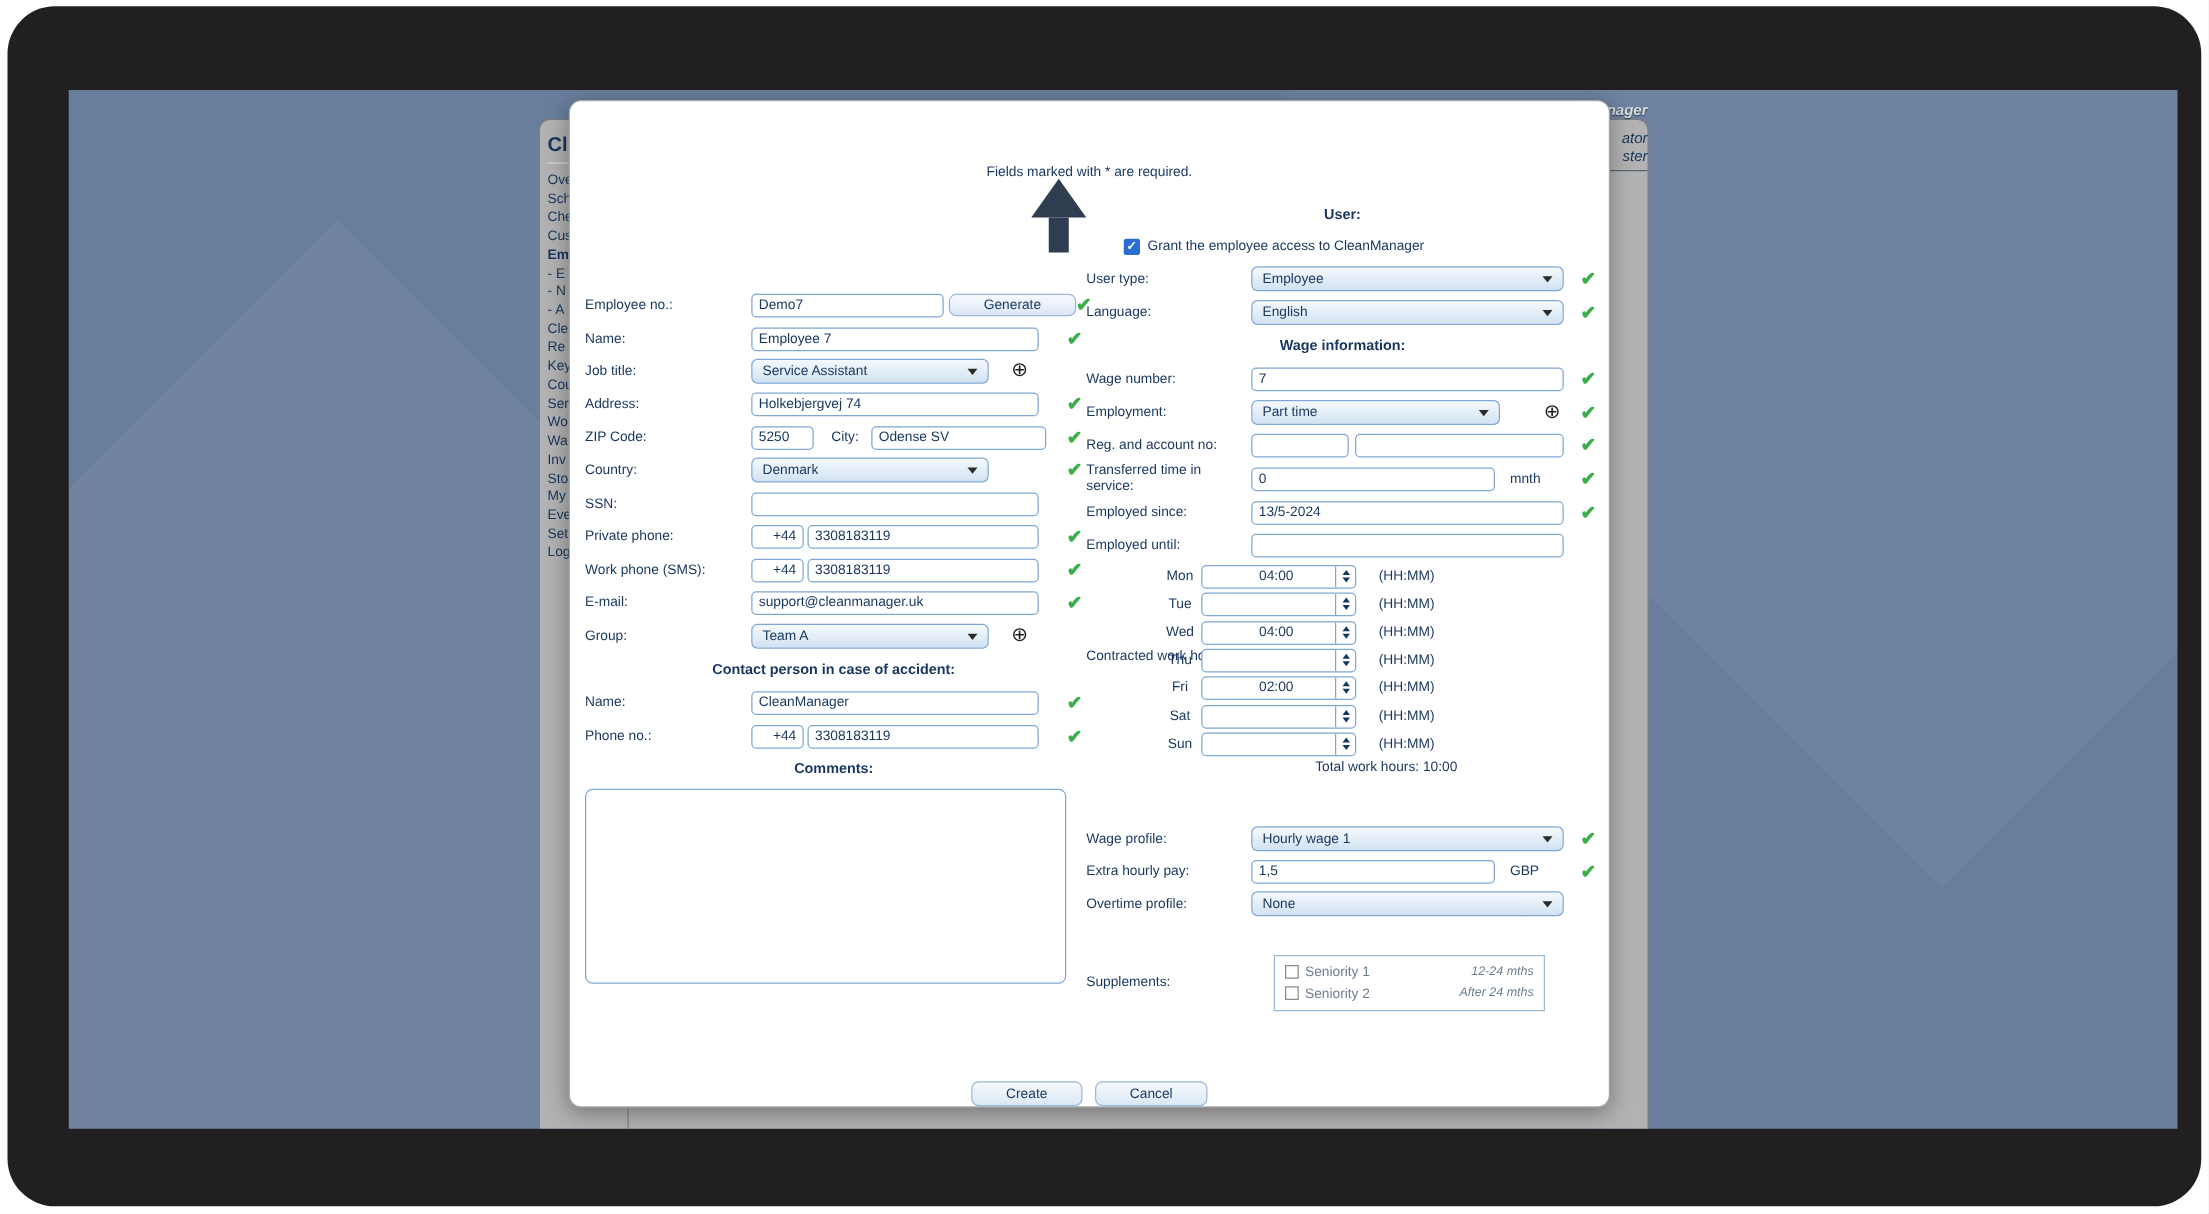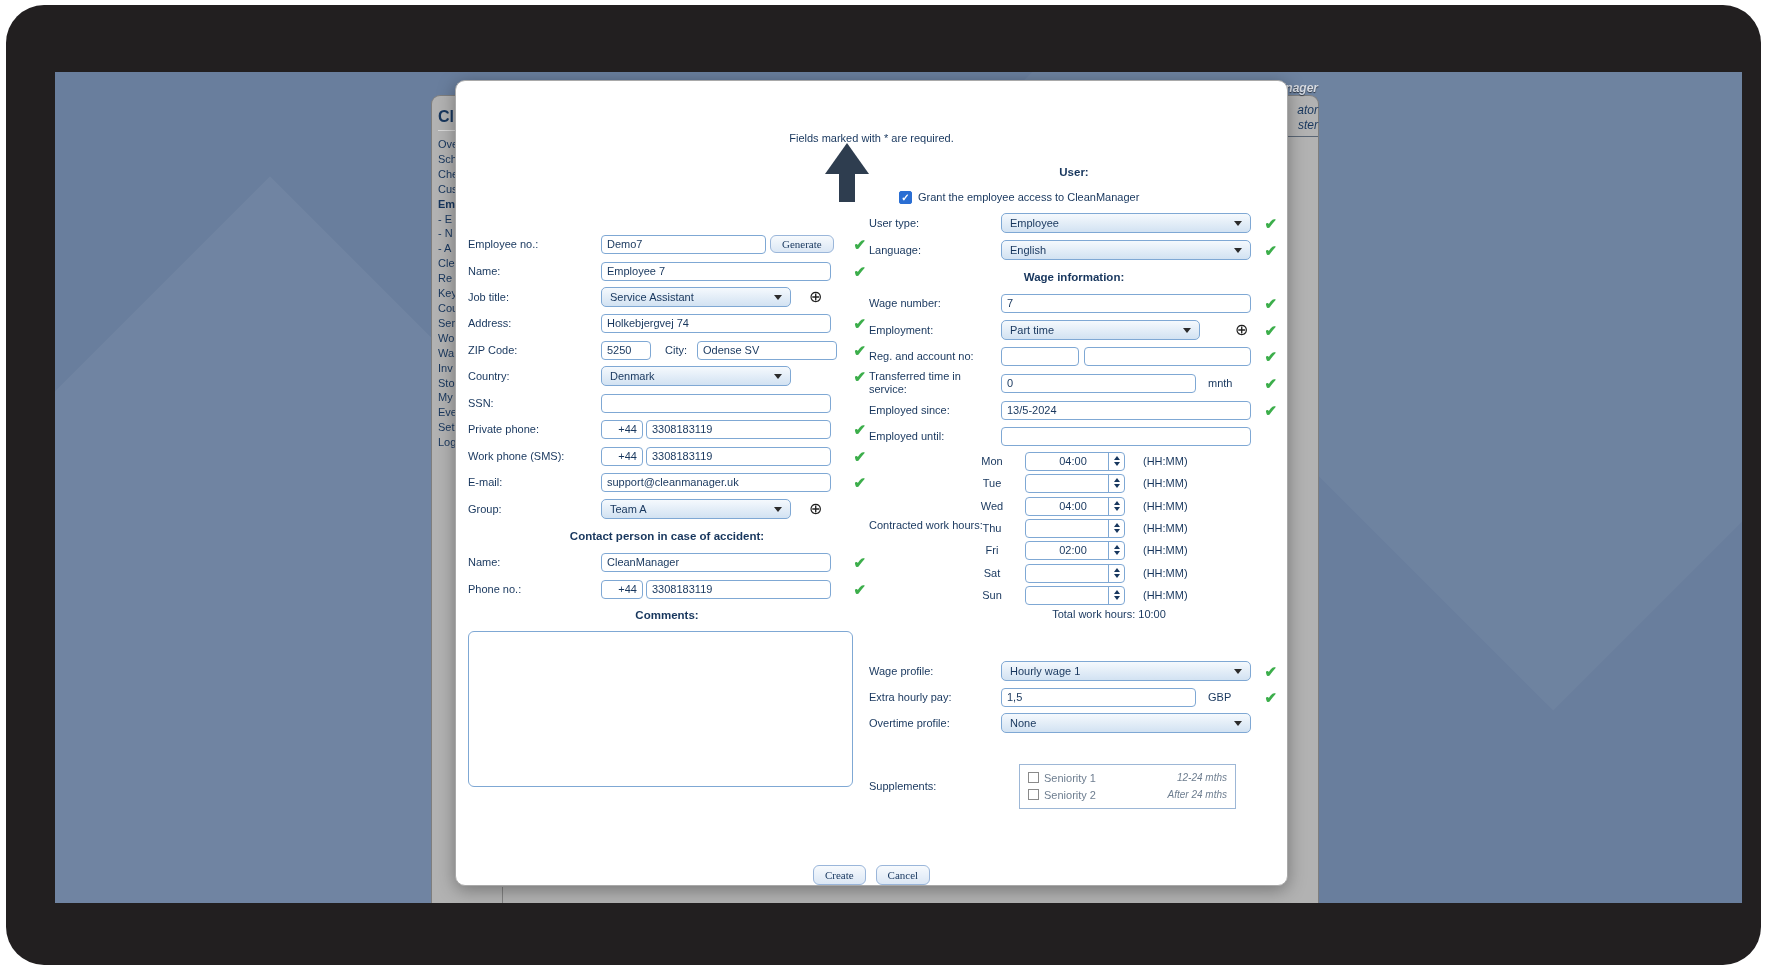--- a/index.html
+++ b/index.html
@@ -33,34 +33,34 @@
   .row-r { left:413px; width:410px; }
   .lbl { width:133px; flex-shrink:0; font-size:11px; color:#17365d; line-height:1.15; }
   .row-r .lbl { width:132px; }
   .sec-h { position:absolute; font-size:11.5px; font-weight:bold; color:#17365d; text-align:center; }
 
   .ti { height:19px; border:1px solid #7fa8d4; border-radius:4px; background:#fff; font-family:"Liberation Sans",sans-serif; font-size:11px; color:#17365d; padding:0 5px; outline:none; }
   .dd { height:20px; border:1px solid #7fa8d4; border-radius:5px; background:linear-gradient(#f5f9fd,#d2e2f2); display:flex; align-items:center; justify-content:space-between; padding:0 8px; font-size:11px; color:#17365d; cursor:default; }
   .caret-icon { width:0; height:0; border-left:4px solid transparent; border-right:4px solid transparent; border-top:5px solid #2b2b2b; }
   .chk { color:#3cae4b; font-size:15px; font-weight:bold; margin-left:auto; margin-right:2px; line-height:1; }
   .plus { font-size:16px; color:#1d1d1d; margin-left:18px; line-height:1; cursor:pointer; }
-  .btn { height:20px; padding:0 11px; border:1px solid #9ab6da; border-radius:6px; background:linear-gradient(#f7fafd,#dbe7f5); color:#17365d; font-size:11px; font-family:Liberation Serif, serif; display:inline-flex; align-items:center; cursor:pointer; }
+  .btn { height:20px; padding:0 27px; border:1px solid #9ab6da; border-radius:6px; background:linear-gradient(#f7fafd,#dbe7f5); color:#17365d; font-size:11px; font-family:Liberation Sans, sans-serif; display:inline-flex; align-items:center; cursor:pointer; }
   .btn-gen { height:18px; margin-left:4px; }
   .sub-lbl { font-size:11px; color:#17365d; }
   .unit { font-size:11px; color:#17365d; margin-left:12px; }
 
   .cb { width:13px; height:13px; border:1px solid #8a8a8a; border-radius:2px; background:#fff; flex-shrink:0; display:inline-flex; align-items:center; justify-content:center; }
   .cb.checked { background:#2a6ed3; border-color:#2a6ed3; color:#fff; font-size:10px; font-weight:bold; }
 
-  .time { display:flex; width:100px; height:19px; border:1px solid #7fa8d4; border-radius:4px; background:#fff; overflow:hidden; margin-left:16px;padding-left:12px; }
+  .time { display:flex; width:124px; height:19px; border:1px solid #7fa8d4; border-radius:4px; background:#fff; overflow:hidden; margin-left:0;padding-left:12px; }
   .time .tval { flex:1; text-align:center; font-size:11px; color:#17365d; line-height:17px; }
   .spin { width:16px; border-left:1px solid #7fa8d4; display:flex; flex-direction:column; align-items:center; justify-content:center; gap:2px; cursor:pointer; }
   .sp-u { width:0; height:0; border-left:3.5px solid transparent; border-right:3.5px solid transparent; border-bottom:4.5px solid #17365d; }
   .sp-d { width:0; height:0; border-left:3.5px solid transparent; border-right:3.5px solid transparent; border-top:4.5px solid #17365d; }
-  .day { margin-left:106px; width:34px; text-align:center; font-size:11px; color:#17365d; flex-shrink:0; }
+  .day { margin-left:58px; width:34px; text-align:center; font-size:11px; color:#17365d; flex-shrink:0; }
   .fmt { font-size:11px; color:#17365d; margin-left:18px; }
 
   .textarea { position:absolute; left:12px; top:550px; width:385px; height:156px; border:1px solid #7fa8d4; border-radius:6px; background:#fff; resize:none; outline:none; font-family:"Liberation Sans",sans-serif; font-size:11px; color:#17365d; padding:4px; }
   .hl-text { font-size:11px; color:#17365d; text-align:center; width:352px; margin-left:8px; line-height:1.35; }
   .supp-box { position:absolute; left:563px; top:683px; width:217px; height:45px; border:1px solid #9db7d6; background:#fff; padding:4px 8px 0 8px; }
   .supp-row { display:flex; align-items:center; height:17px; }
   .supp-cb { width:11px; height:11px; border:1px solid #8a8a8a; background:#fff; flex-shrink:0; }
   .supp-lbl { font-size:11px; color:#6e7e90; margin-left:5px; }
   .supp-note { font-size:10px; font-style:italic; color:#6e7e90; margin-left:auto; }
   .m-buttons { position:absolute; left:0; top:784px; width:100%; display:flex; justify-content:center; gap:10px; }

